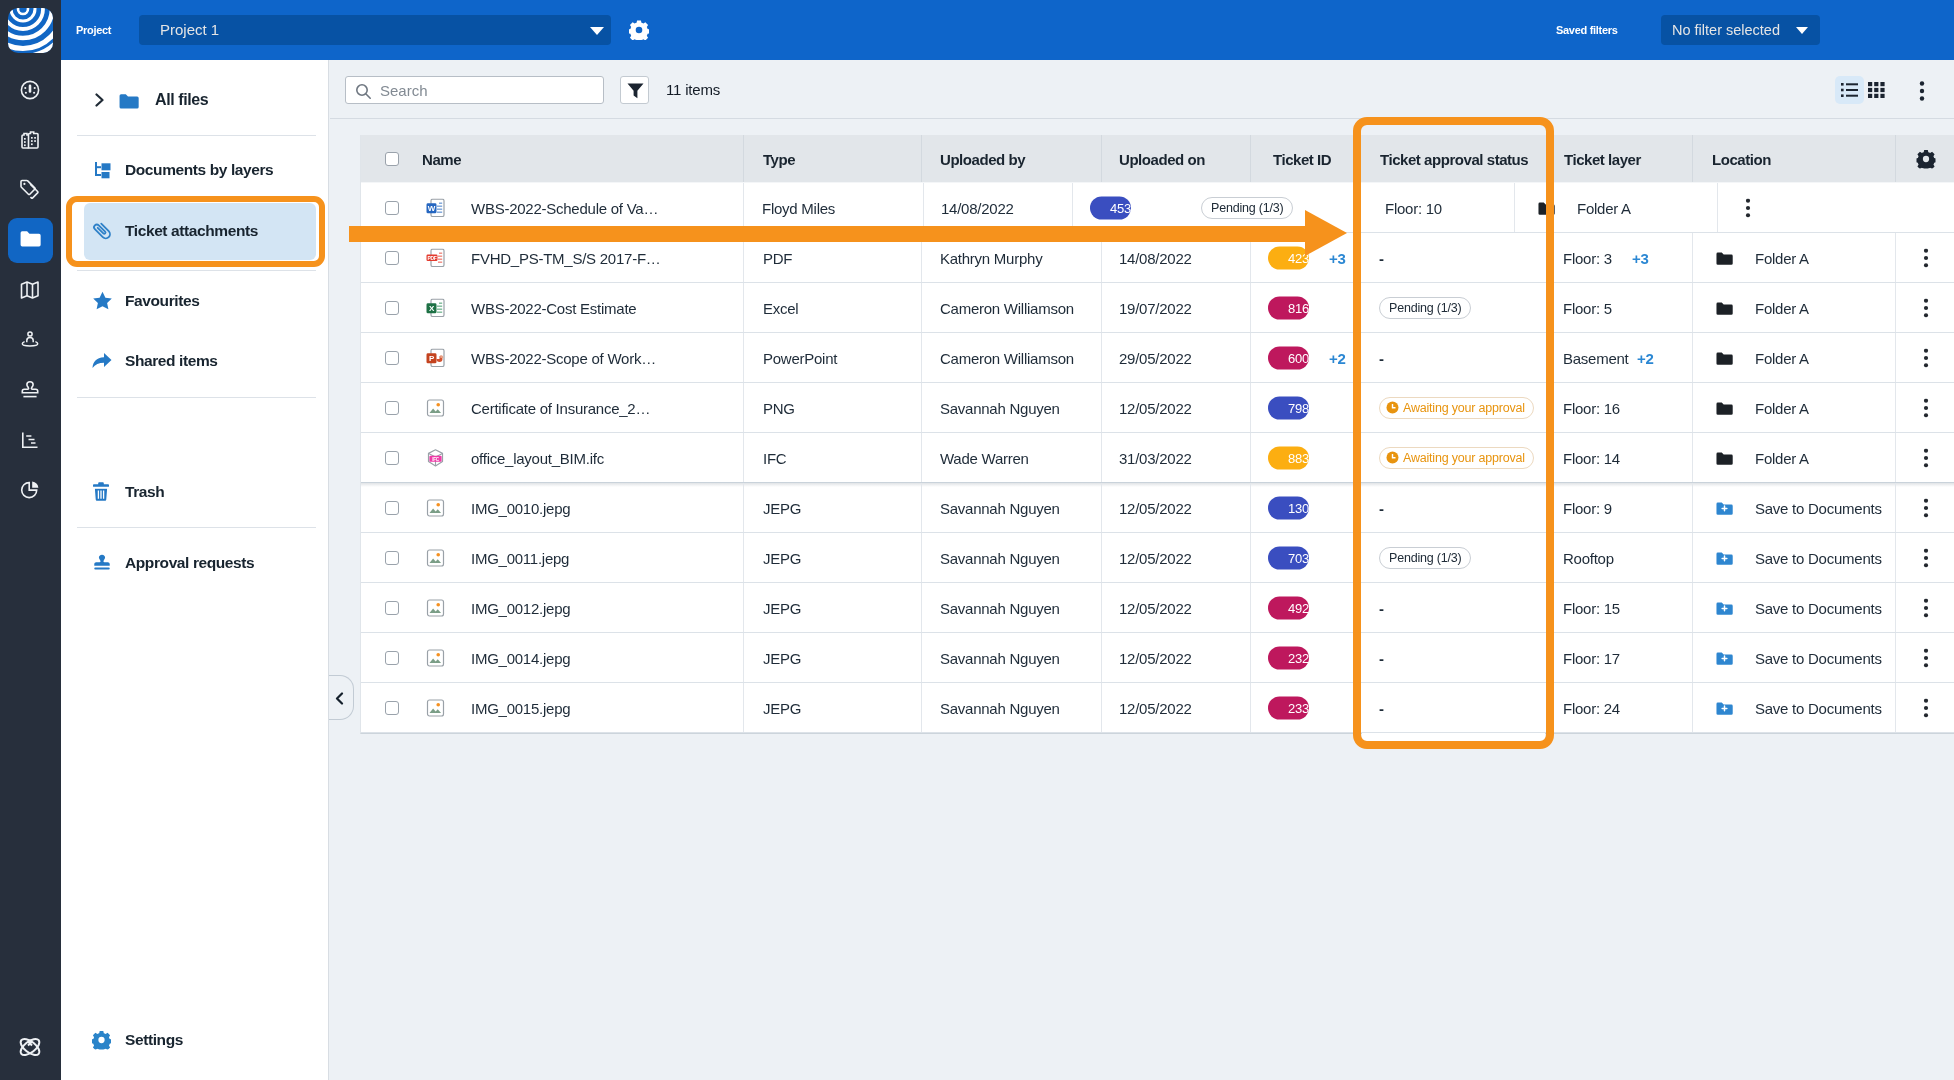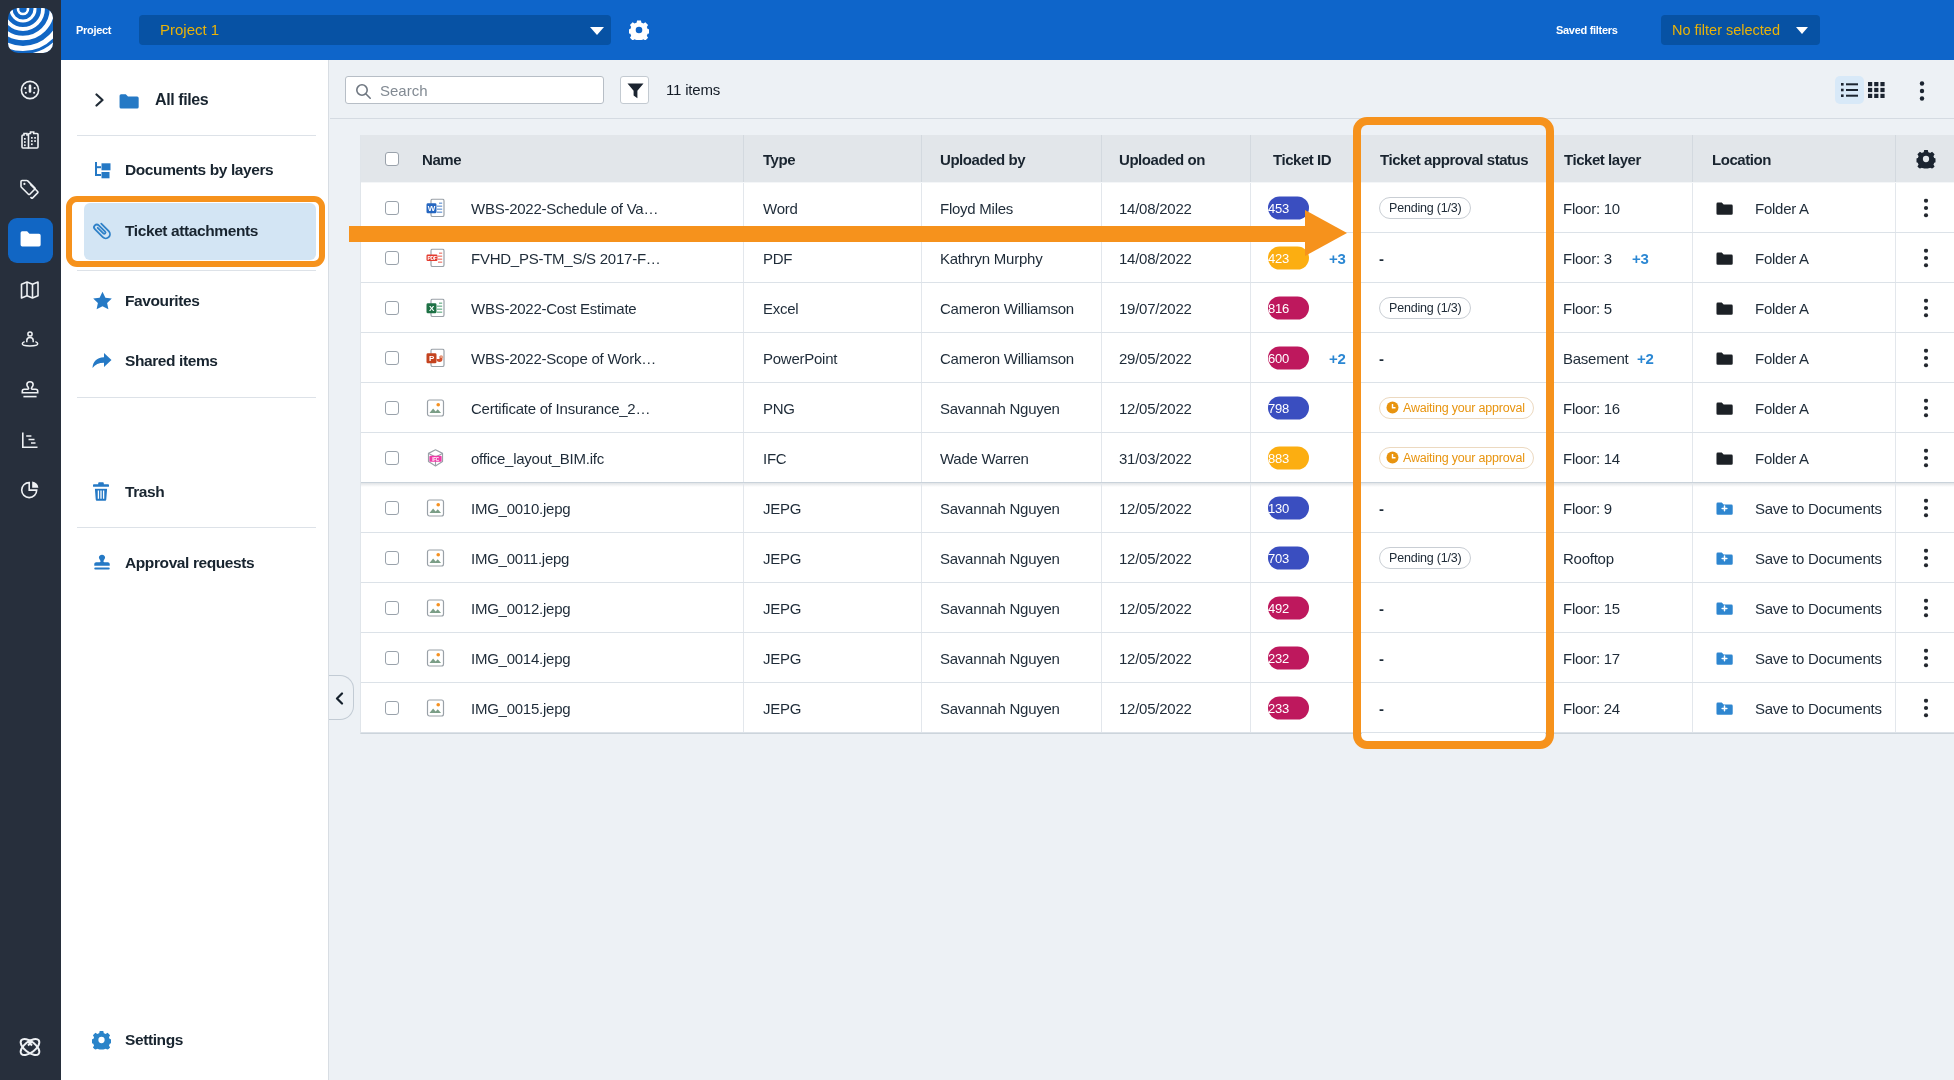--- a/index.html
+++ b/index.html
@@ -2,21 +2,21 @@
 <html><head>
 <meta charset="utf-8">
 <style>
 * { margin:0; padding:0; box-sizing:border-box; }
 html,body { width:1954px; height:1080px; overflow:hidden; background:#edf1f5;
   font-family:"Liberation Sans", sans-serif; }
 
 
 #topbar { position:absolute; left:0; top:0; width:1954px; height:60px; background:#0e65ca; z-index:5; }
 #topbar .lbl { position:absolute; color:#fff; font-size:11px; font-weight:bold; letter-spacing:-0.3px; line-height:60px; }
-.tbdrop { position:absolute; top:15px; height:30px; background:#0752a4; border-radius:4px; color:#eab308; font-size:15px; line-height:30px; }
+.tbdrop { position:absolute; top:15px; height:30px; background:#0752a4; border-radius:4px; color:#e5e5e5; font-size:15px; line-height:30px; }
 .caret { position:absolute; width:0; height:0; border-left:7px solid transparent; border-right:7px solid transparent; border-top:8px solid #fff; }
 
 
 #rail { position:absolute; left:0; top:0; width:61px; height:1080px; background:#272f3c; z-index:10; }
 #rail .ic { position:absolute; left:19px; width:22px; height:22px; }
 #railactive { position:absolute; left:8px; top:218px; width:45px; height:45px; background:#1166c4; border-radius:9px; }
 
 
 #sidenav { position:absolute; left:61px; top:60px; width:268px; height:1020px; background:#fff; border-right:1px solid #d8dde3; z-index:4; }
 .navrow { position:absolute; left:0; width:268px; height:40px; }
@@ -49,21 +49,21 @@
 .c3 { width:149px; }
 .c4 { width:108px; }
 .c5 { width:192px; }
 .c6 { width:142px; }
 .c7 { width:203px; }
 .c8 { width:60px; }
 .vmid { position:absolute; top:50%; transform:translateY(-50%); }
 .checkbox { position:absolute; left:24px; top:50%; transform:translateY(-50%); width:14px; height:14px; border:1.5px solid #9aa2ab; border-radius:3px; background:#fff; }
 .ficon { position:absolute; left:65px; top:50%; transform:translateY(-50%); width:19px; height:19px; }
 .fname { position:absolute; left:110px; top:50%; transform:translateY(-50%); white-space:nowrap; }
-.pill { position:absolute; left:17px; top:50%; transform:translateY(-50%); width:41px; height:23px; border-radius:12px; color:#fff; font-size:13px; text-align:left; line-height:23px; }
+.pill { position:absolute; left:17px; top:50%; transform:translateY(-50%); width:41px; height:23px; border-radius:12px; color:#fff; font-size:13px; text-align:right; line-height:23px; }
 .pblue { background:#3a4ec0; }
 .pamber { background:#fcae11; }
 .pred { background:#be185d; }
 .plusn { position:absolute; top:50%; transform:translateY(-50%); color:#2b87d3; font-weight:bold; font-size:15px; }
 .chip { position:absolute; left:21px; top:50%; transform:translateY(-50%); height:22px; border:1px solid #c9ced4; border-radius:12px; font-size:12.5px; letter-spacing:-0.2px; color:#202c38; line-height:20px; padding:0 9px; background:#fff; white-space:nowrap; }
 .chipw { border-color:#ecd9c0; color:#e8940f; padding:0 8px 0 6px; display:flex; align-items:center; gap:4px; }
 .dash { position:absolute; left:21px; top:50%; transform:translateY(-50%); font-weight:bold; }
 .kebab { position:absolute; left:50%; top:50%; transform:translate(-50%,-50%); }
 .locicon { position:absolute; left:23px; top:50%; transform:translateY(-50%); width:17px; height:15px; }
 .loctxt { position:absolute; left:62px; top:50%; transform:translateY(-50%); white-space:nowrap; }
@@ -355,23 +355,20 @@
             <rect x="5" y="0.7" width="13" height="17.3" rx="1.6" fill="#fff" stroke="#9aa1a8" stroke-width="1.2"></rect>
             <rect x="13" y="4" width="3.2" height="1.4" fill="#7aa4d9"></rect>
             <rect x="11" y="7" width="5.2" height="1.4" fill="#7aa4d9"></rect>
             <rect x="11" y="10" width="5.2" height="1.4" fill="#7aa4d9"></rect>
             <rect x="11" y="13" width="5.2" height="1.4" fill="#7aa4d9"></rect>
             <rect x="0.5" y="4.8" width="10" height="10" rx="1.4" fill="#2566c0"></rect>
             <text x="5.5" y="12.6" font-size="8" font-weight="bold" fill="#fff" text-anchor="middle" font-family="Liberation Sans">W</text>
           </svg>
           <span class="fname">WBS-2022-Schedule of Va…</span>
         </div>
-        <div class="c c1 cb">
-          <span class="vmid" style="left:19px;">Word</span>
-        </div>
         <div class="c c2 cb">
           <span class="vmid" style="left:18px;">Floyd Miles</span>
         </div>
         <div class="c c3 cb">
           <span class="vmid" style="left:17px;">14/08/2022</span>
         </div>
         <div class="c c4 cb">
           <span class="pill pblue">453</span>
         </div>
         <div class="c c5">

